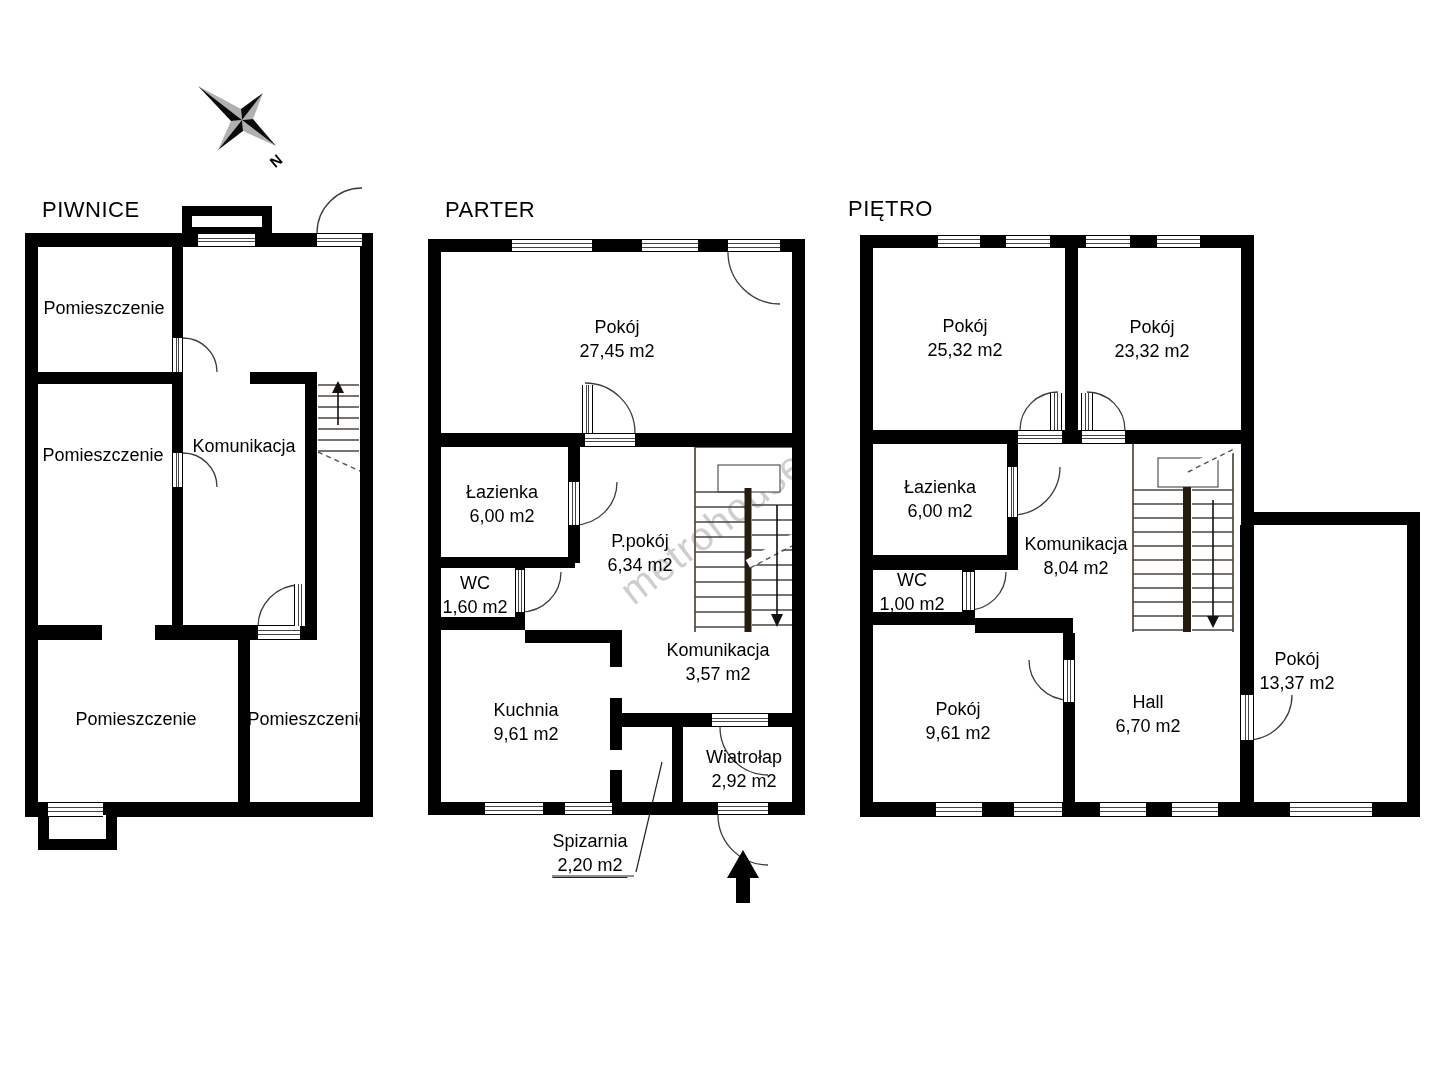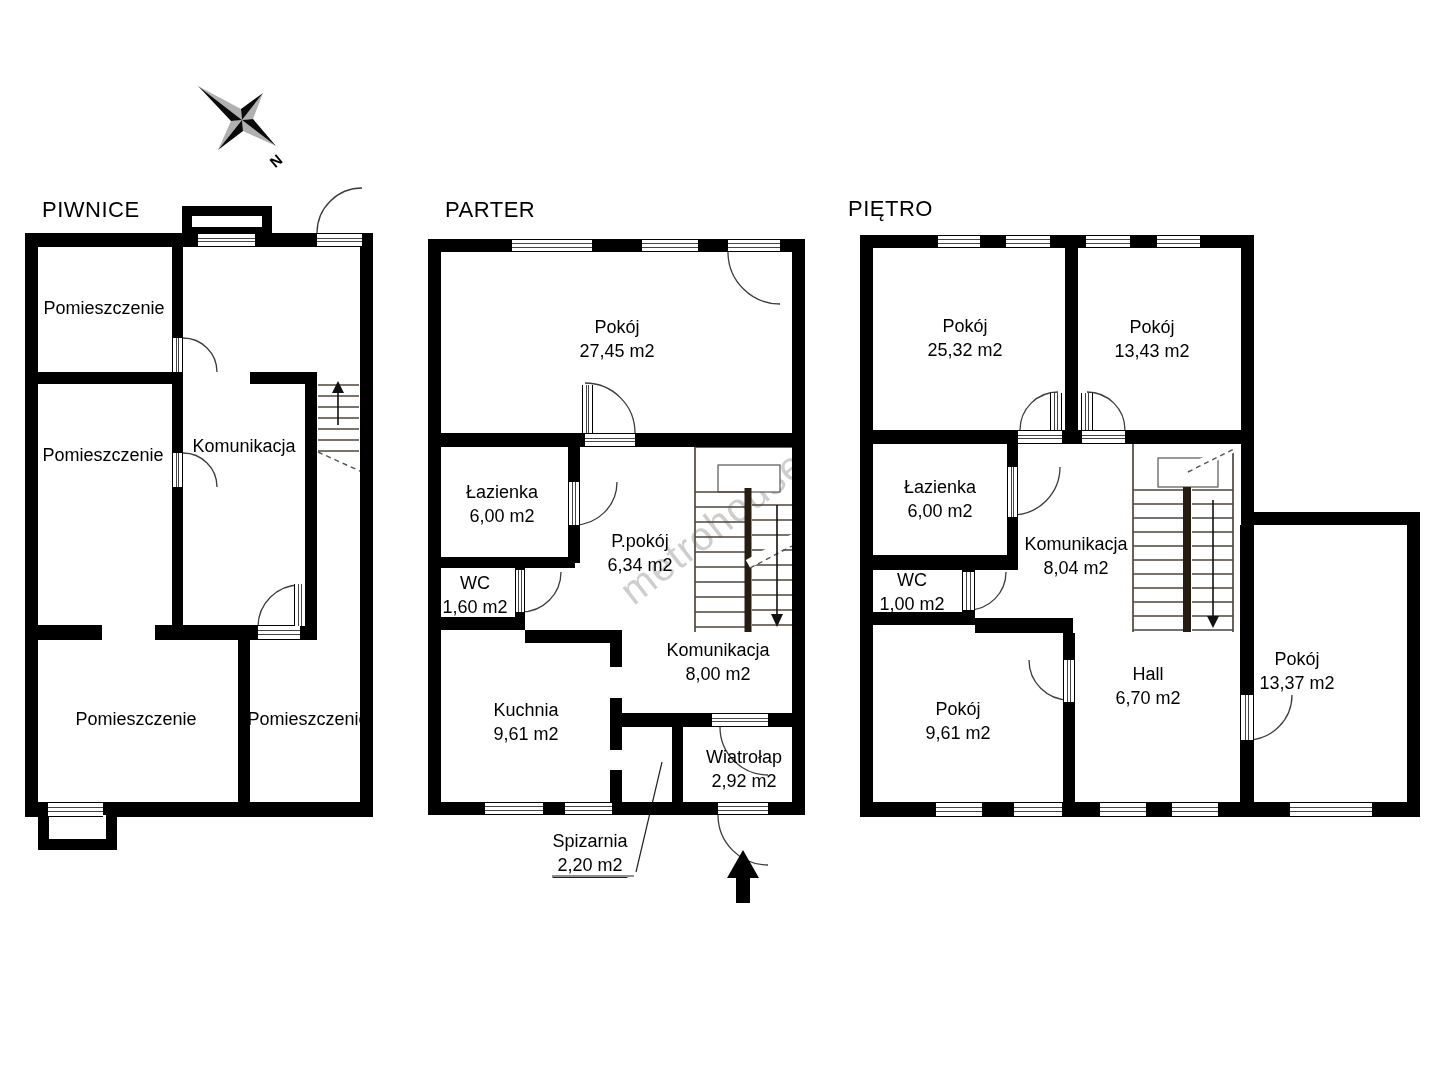--- a/index.html
+++ b/index.html
@@ -193,21 +193,21 @@
     <div class="lbl" style="left:640px;top:529px">
       <div>P.pokój</div>
         <div>6,34 m2</div>
       </div>
     <div class="lbl" style="left:526px;top:698px">
       <div>Kuchnia</div>
         <div>9,61 m2</div>
       </div>
     <div class="lbl" style="left:718px;top:638px">
       <div>Komunikacja</div>
-        <div>8,00 m2</div>
+        <div>3,57 m2</div>
       </div>
     <div class="lbl" style="left:744px;top:745px">
       <div>Wiatrołap</div>
         <div>2,92 m2</div>
       </div>
     <div class="lbl" style="left:590px;top:829px">
       <div>Spizarnia</div>
         <div class="ul">2,20 m2</div>
       </div>
   </div>
@@ -245,39 +245,39 @@
     <i class="wv" style="left:1007px;top:467px;width:11px;height:50px"></i>
     <i class="wv" style="left:962px;top:572px;width:13px;height:38px"></i>
     <i class="wv" style="left:1063px;top:660px;width:12px;height:42px"></i>
     <i class="wv" style="left:1240px;top:695px;width:14px;height:45px"></i>
     <div class="lbl" style="left:965px;top:314px">
       <div>Pokój</div>
         <div>25,32 m2</div>
       </div>
     <div class="lbl" style="left:1152px;top:315px">
       <div>Pokój</div>
-        <div>13,43 m2</div>
+        <div>23,32 m2</div>
       </div>
     <div class="lbl" style="left:940px;top:475px">
       <div>Łazienka</div>
         <div>6,00 m2</div>
       </div>
     <div class="lbl" style="left:912px;top:568px">
       <div>WC</div>
         <div>1,00 m2</div>
       </div>
     <div class="lbl" style="left:1076px;top:532px">
       <div>Komunikacja</div>
         <div>8,04 m2</div>
       </div>
     <div class="lbl" style="left:958px;top:697px">
       <div>Pokój</div>
         <div>9,61 m2</div>
       </div>
-    <div class="lbl" style="left:1148px;top:662px">
+    <div class="lbl" style="left:1148px;top:690px">
       <div>Hall</div>
         <div>6,70 m2</div>
       </div>
     <div class="lbl" style="left:1297px;top:647px">
       <div>Pokój</div>
         <div>13,37 m2</div>
       </div>
   </div>
 
 </div>

